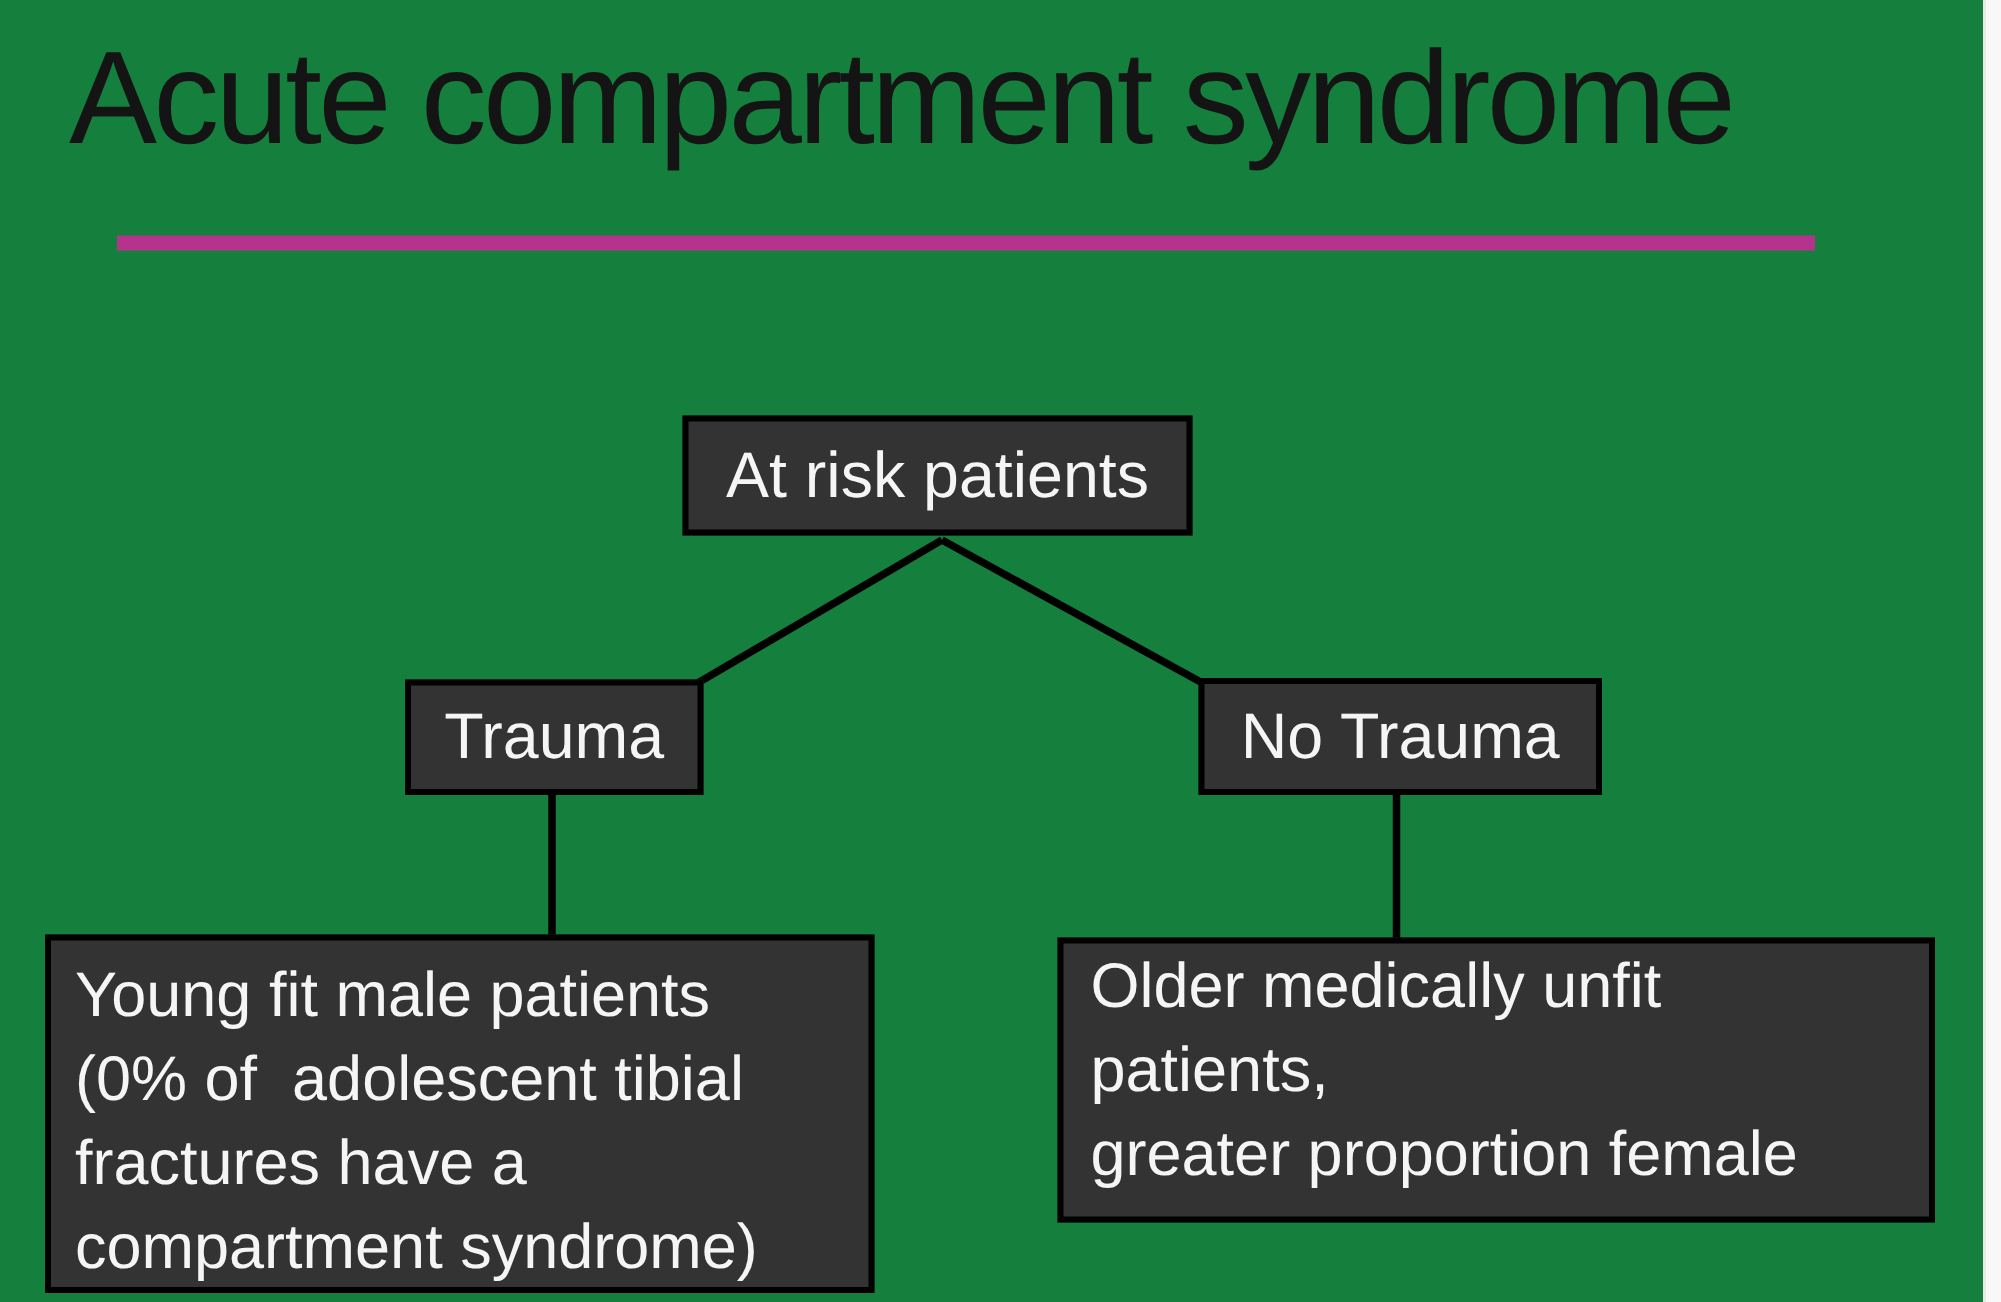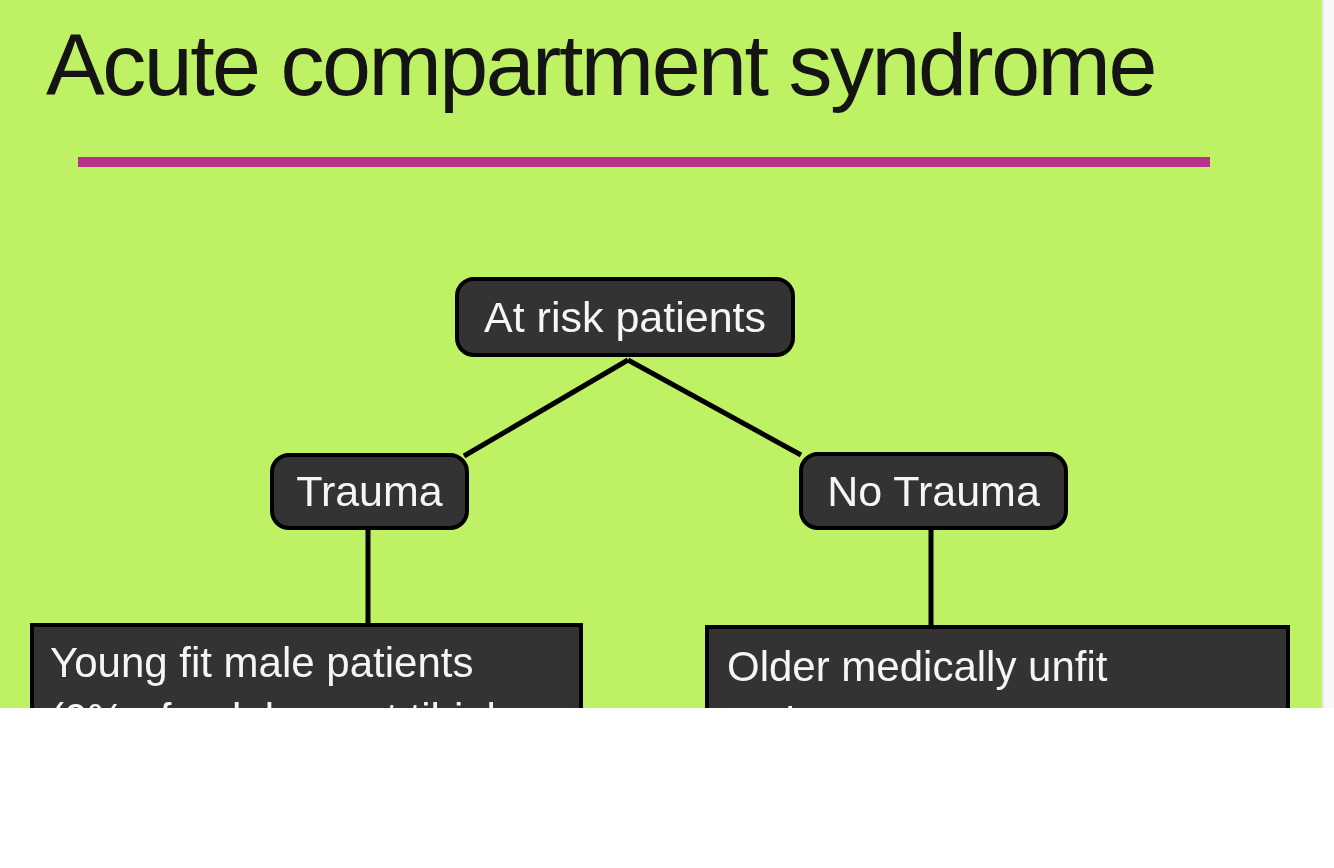--- a/index.html
+++ b/index.html
@@ -3,22 +3,22 @@
 <meta charset="utf-8">
 <style>
   html, body {
     margin: 0;
     padding: 0;
     background: #ffffff;
   }
   .slide {
     position: relative;
     width: 1334px;
-    height: 708px;
-    background: #bef264;
+    height: 868px;
+    background: #15803d;
     overflow: hidden;
     font-family: "Liberation Sans", "DejaVu Sans", sans-serif;
   }
   .slide-right-edge {
     position: absolute;
     top: 0;
     right: 0;
     width: 10px;
     height: 100%;
     background: #f8f8f8;
@@ -61,21 +61,20 @@
     border: 4px solid var(--node-border, #000000);
     color: var(--node-text, #f5f5f5);
   }
   .node-label {
     display: flex;
     align-items: center;
     justify-content: center;
     text-align: center;
     font-size: 43px;
     line-height: 1;
-    border-radius: 19px;
   }
   .node-root {
     left: 455px;
     top: 277px;
     width: 340px;
     height: 80px;
   }
   .node-trauma {
     left: 270px;
     top: 453px;
@@ -99,21 +98,21 @@
     top: 623px;
     width: 553px;
     height: 239px;
     padding: 8px 16px;
   }
   .node-detail-no-trauma {
     left: 705px;
     top: 625px;
     width: 585px;
     height: 190px;
-    padding: 10px 18px;
+    padding: 0 18px;
   }
 </style>
 </head>
 <body>
 
 <div class="slide">
 
   <h1 class="slide-title">Acute compartment syndrome</h1>
 
   <div class="accent-bar"></div>

